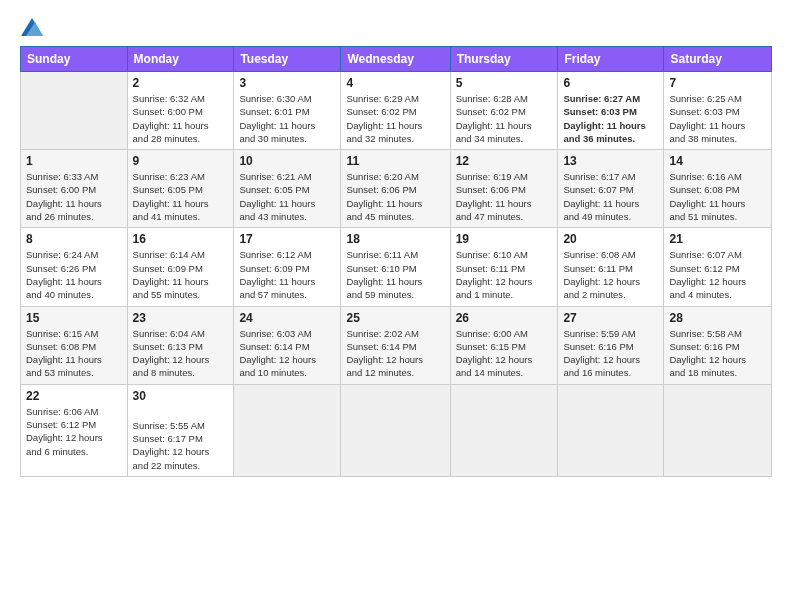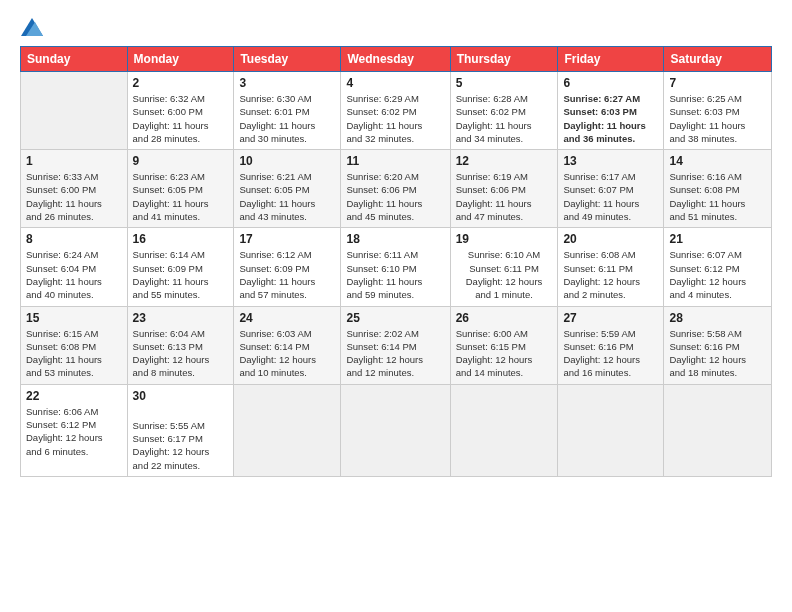--- a/index.html
+++ b/index.html
@@ -56,21 +56,21 @@
       font-size: 15px;
       color: #555;
       margin-top: 2px;
     }
     .calendar {
       width: 100%;
       border-collapse: collapse;
       font-size: 10px;
     }
     .calendar thead th {
-      background-color: #ef4444;
+      background-color: #8b5cf6;
       color: #fff;
       font-size: 12px;
       font-weight: bold;
       padding: 5px 6px;
       text-align: left;
       border: 1px solid #2b6cb0;
     }
     .calendar tbody td {
       vertical-align: top;
       border: 1px solid #ccc;
@@ -227,21 +227,21 @@
             <div class="day-info" style="white-space: pre-line;">Sunrise: 6:16 AM
 Sunset: 6:08 PM
 Daylight: 11 hours
 and 51 minutes.</div>
           </td>
         </tr>
         <tr>
           <td>
             <span class="day-num">8</span>
             <div class="day-info" style="white-space: pre-line;">Sunrise: 6:24 AM
-Sunset: 6:04 PM
+Sunset: 6:26 PM
 Daylight: 11 hours
 and 40 minutes.</div>
           </td>
           <td>
             <span class="day-num">16</span>
             <div class="day-info" style="white-space: pre-line;">Sunrise: 6:14 AM
 Sunset: 6:09 PM
 Daylight: 11 hours
 and 55 minutes.</div>
           </td>
@@ -254,21 +254,21 @@
           </td>
           <td>
             <span class="day-num">18</span>
             <div class="day-info" style="white-space: pre-line;">Sunrise: 6:11 AM
 Sunset: 6:10 PM
 Daylight: 11 hours
 and 59 minutes.</div>
           </td>
           <td>
             <span class="day-num">19</span>
-            <div class="day-info" style="white-space: pre-line; text-align: center;">Sunrise: 6:10 AM
+            <div class="day-info" style="white-space: pre-line;">Sunrise: 6:10 AM
 Sunset: 6:11 PM
 Daylight: 12 hours
 and 1 minute.</div>
           </td>
           <td>
             <span class="day-num">20</span>
             <div class="day-info" style="white-space: pre-line;">Sunrise: 6:08 AM
 Sunset: 6:11 PM
 Daylight: 12 hours
 and 2 minutes.</div>

